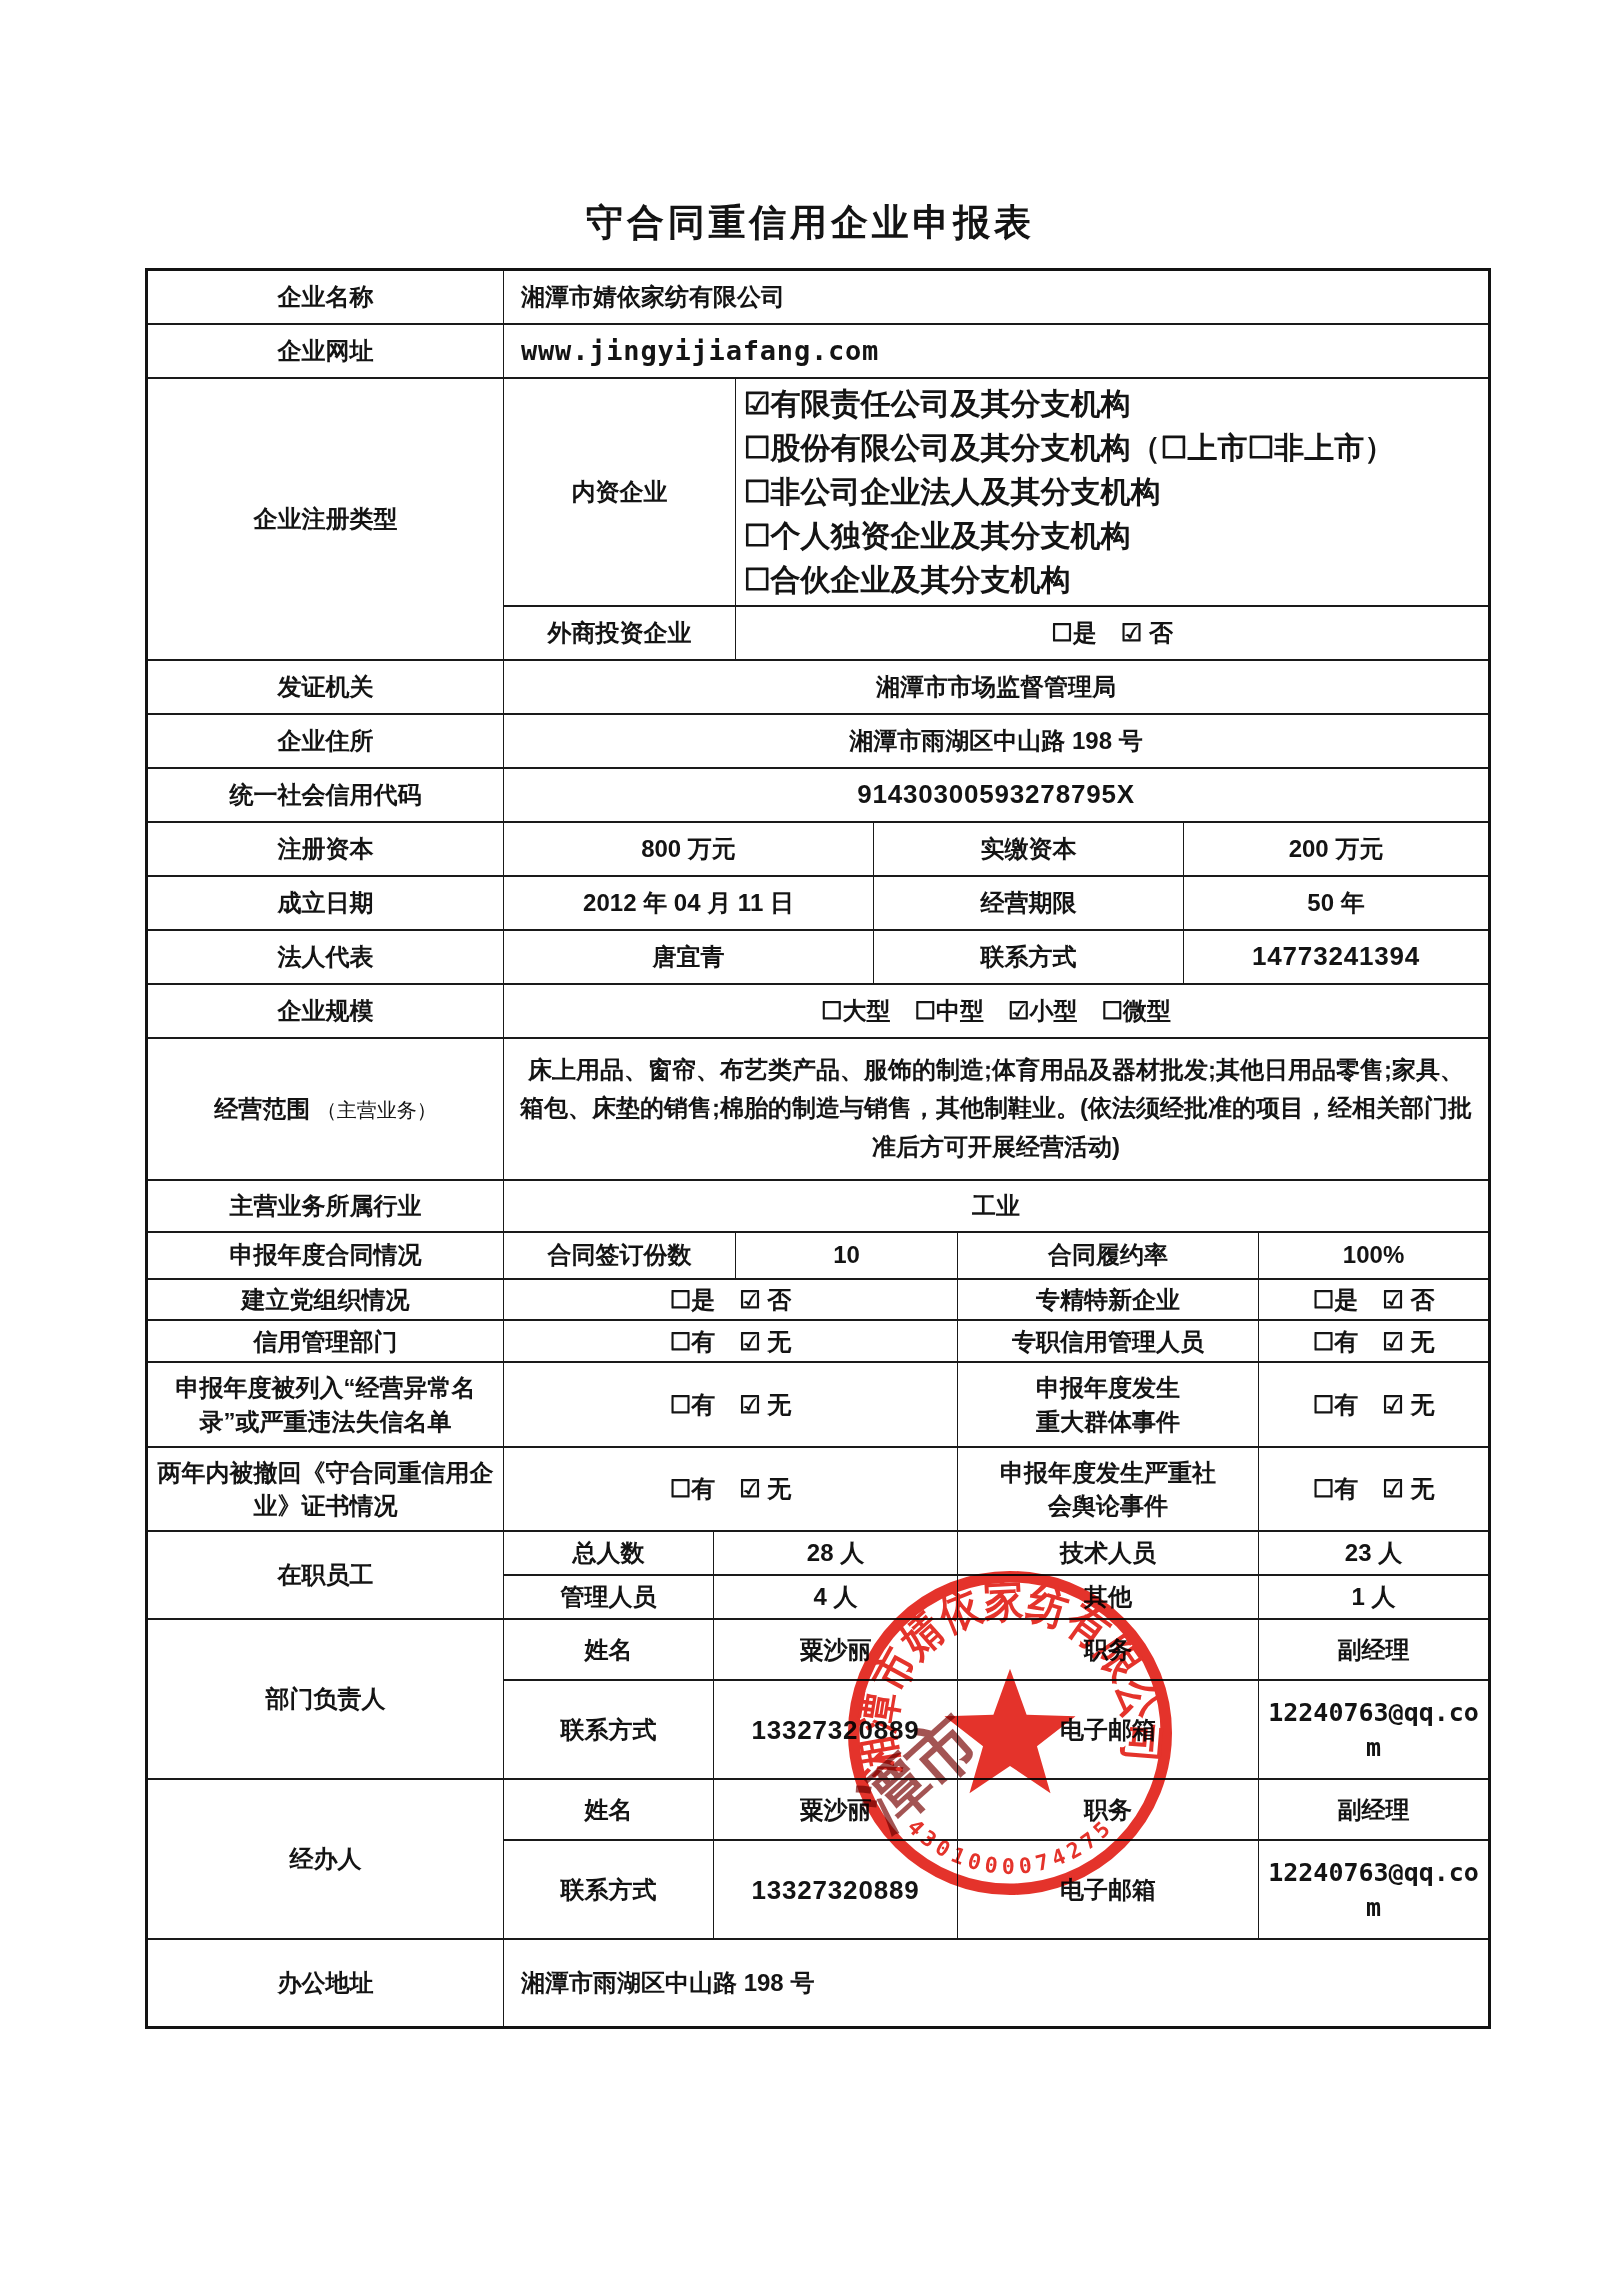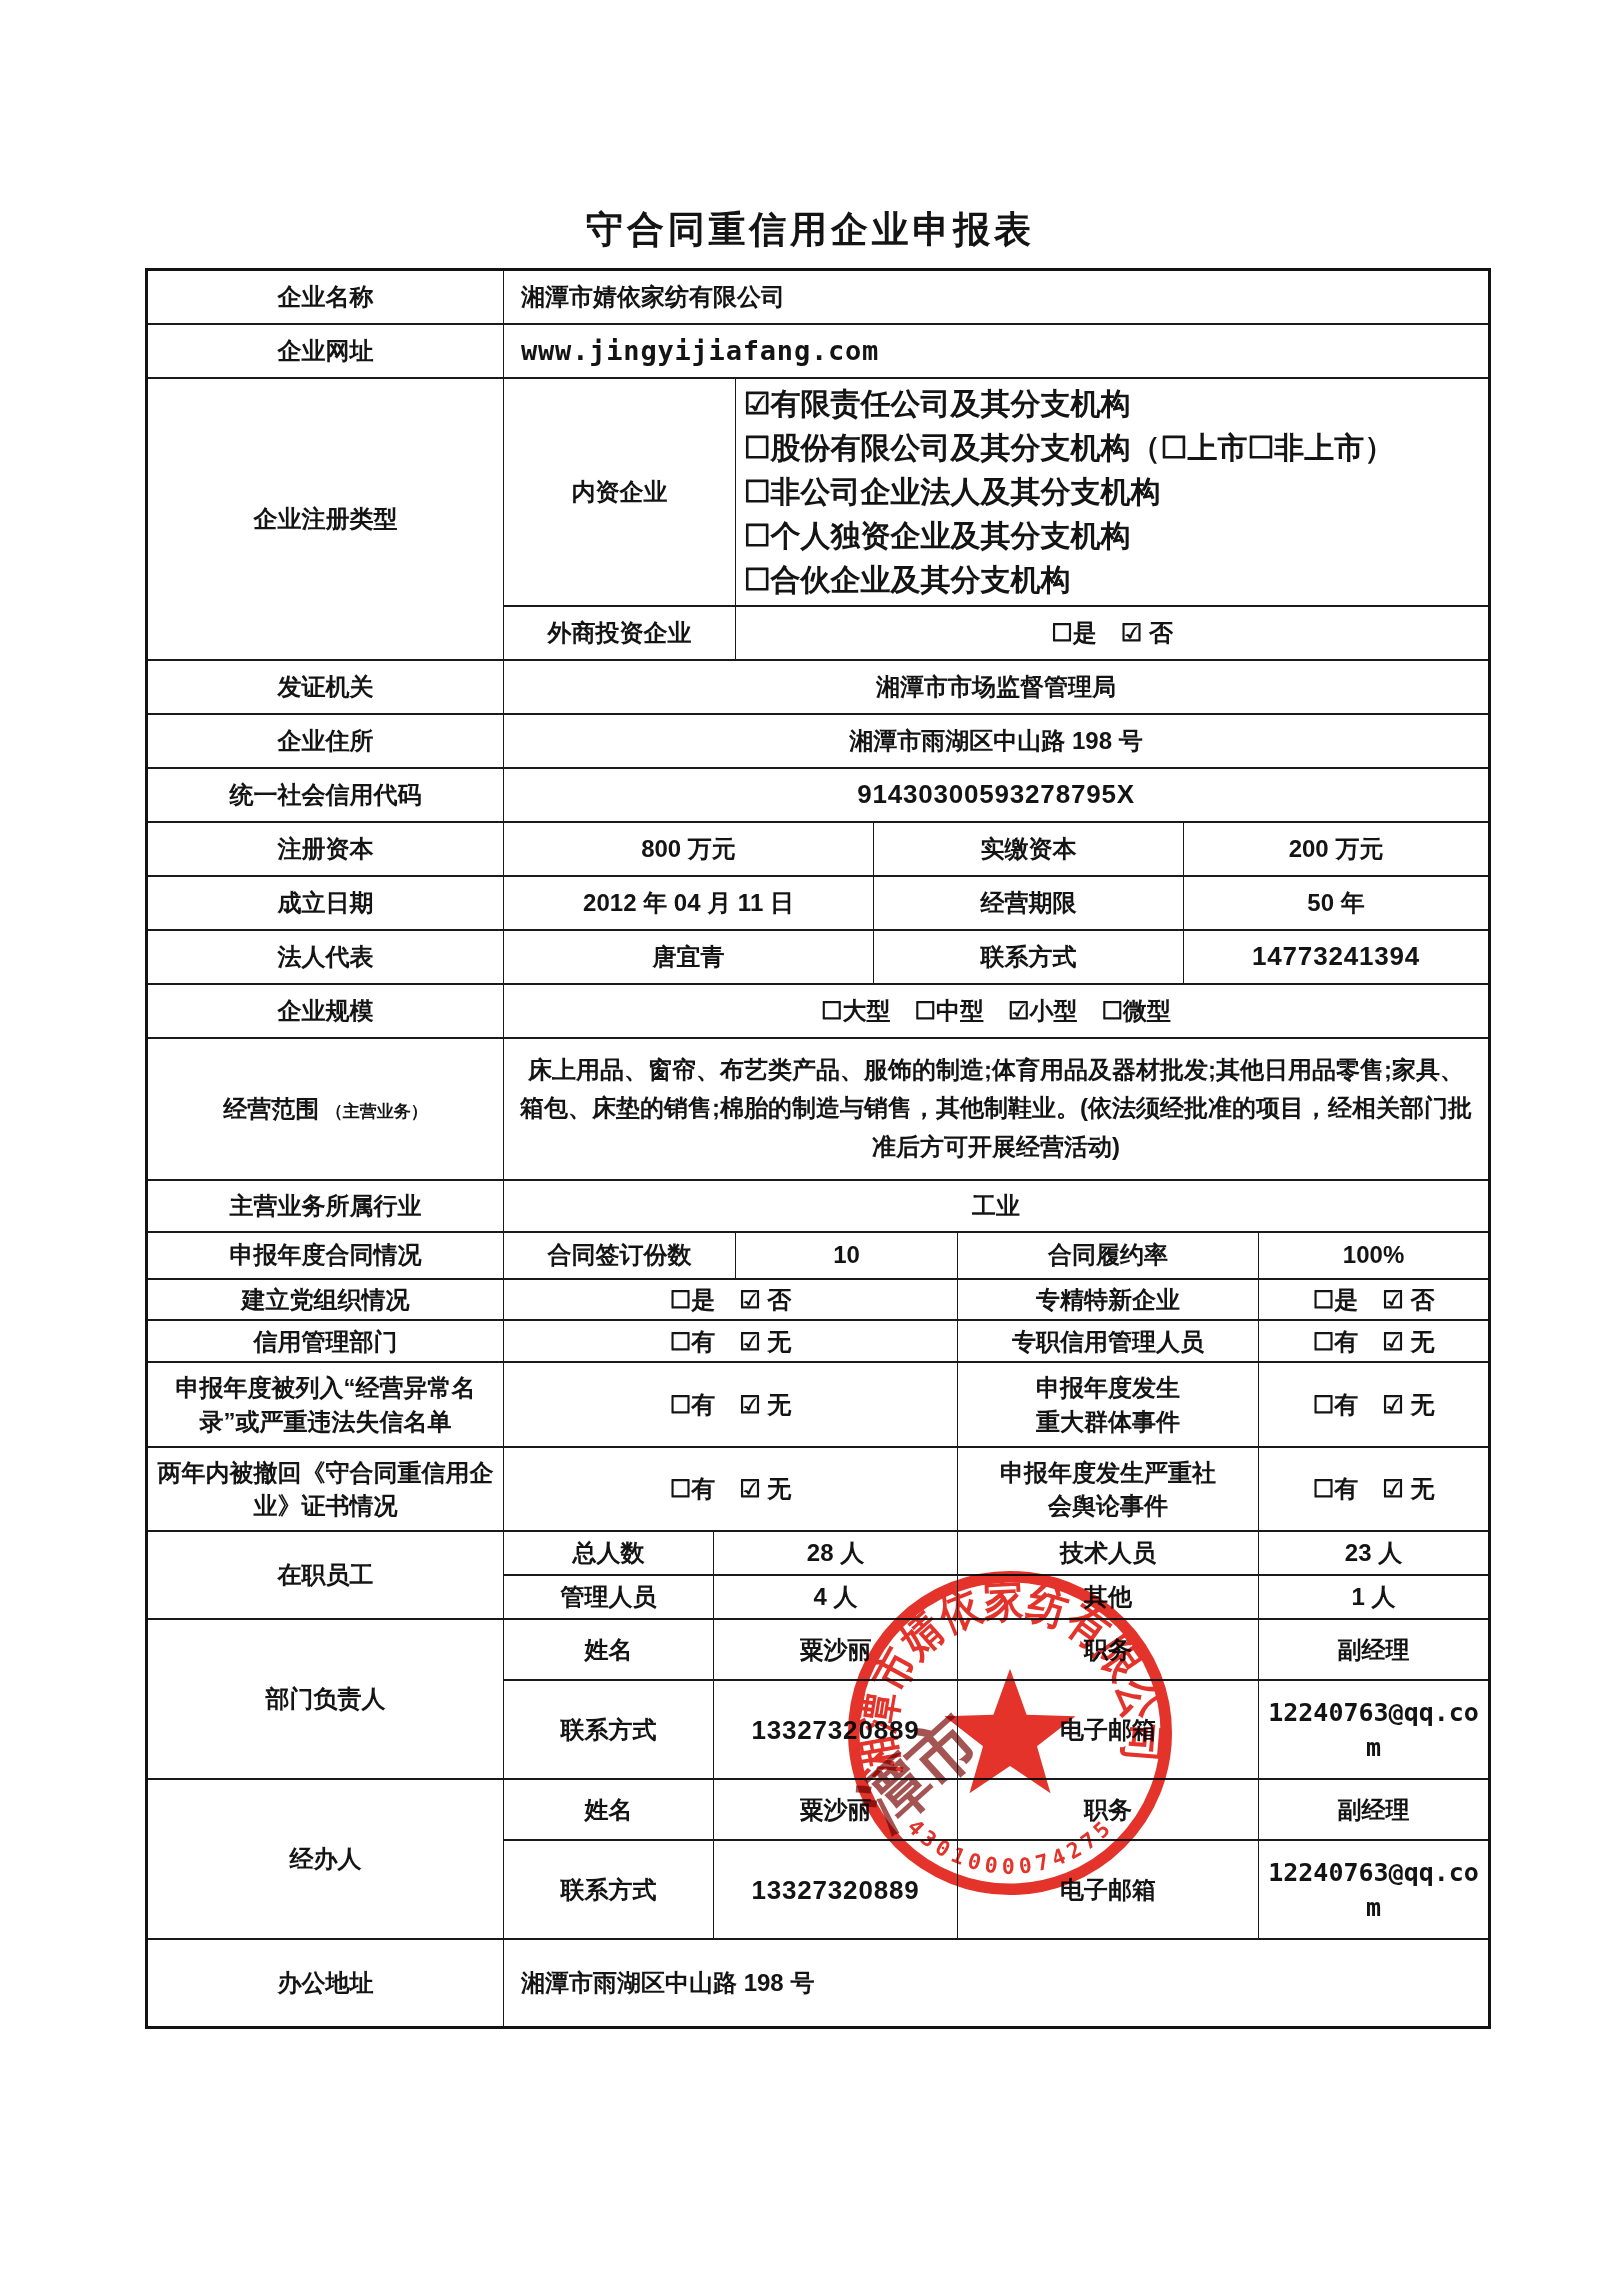--- a/index.html
+++ b/index.html
@@ -1,27 +1,27 @@
 <!DOCTYPE html>
 <html style="font-size:12.2px"><head>
 <meta charset="utf-8">
 <style>
   html,body{margin:0;padding:0;background:#ffffff;}
   .page{position:relative;width:1621px;height:2295px;background:#ffffff;overflow:hidden;
         font-family:"Liberation Sans",sans-serif;color:#141414;}
-  .title{position:absolute;top:205px;left:0;width:100%;text-align:center;
+  .title{position:absolute;top:198px;left:0;width:100%;text-align:center;
          font-size:37px;font-weight:700;letter-spacing:3.8px;}
   table.form{position:absolute;left:145px;top:268px;width:1343px;
              border-collapse:collapse;table-layout:fixed;border:3.1px solid #131313;}
   td{border:1.5px solid #1a1a1a;border-top-width:2.3px;border-bottom-width:2.3px;
      text-align:center;vertical-align:middle;font-size:24px;font-weight:700;
      padding:3.1px 7.7px;overflow:hidden;line-height:1.4;}
   td.left{text-align:left;padding-left:17px;}
   td.pre{white-space:pre-line;}
-  .sub{font-size:17px;font-weight:700;}
+  .sub{font-size:20px;font-weight:400;}
   .mono{font-family:"DejaVu Sans Mono",monospace;font-size:27px;letter-spacing:0.8px;}
   .num{font-family:Liberation Sans, sans-serif;font-size:26px;letter-spacing:0.8px;}
   .opts div{text-align:left;line-height:44px;font-size:30px;font-weight:700;}
   .scope{text-align:center;line-height:1.6;padding:10.7px 15.3px;}
   .email{word-break:break-all;text-align:center;font-size:25px;padding:4.6px 6.1px;
          font-family:"DejaVu Sans Mono",monospace;}
   .stamp{position:absolute;left:830px;top:1553px;width:360px;height:360px;
          mix-blend-mode:multiply;opacity:.93;pointer-events:none;}
   .ghost{position:absolute;left:855px;top:1728px;font-size:67px;font-weight:800;
          color:#7f1110;opacity:.72;transform:rotate(-42deg);letter-spacing:-3.8px;

